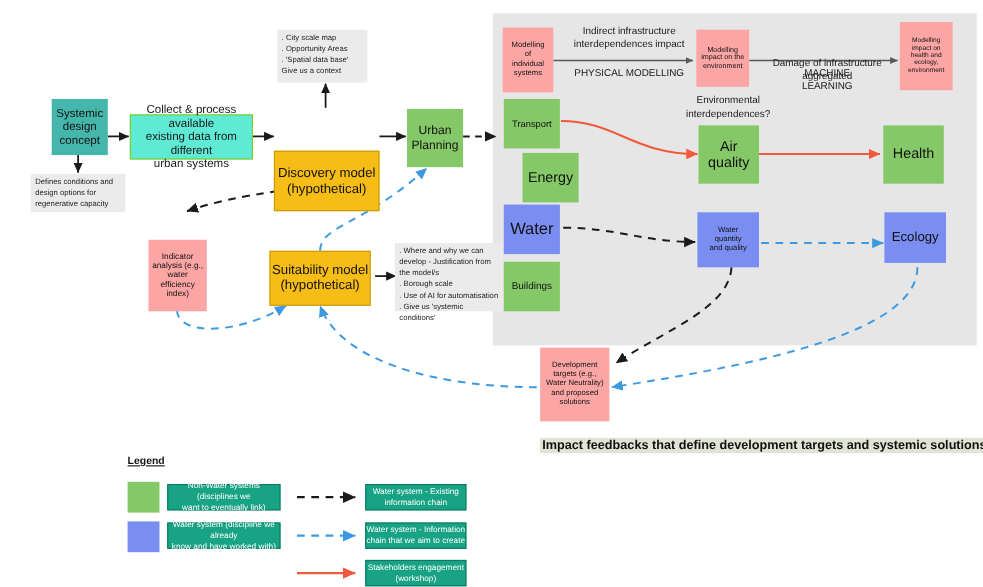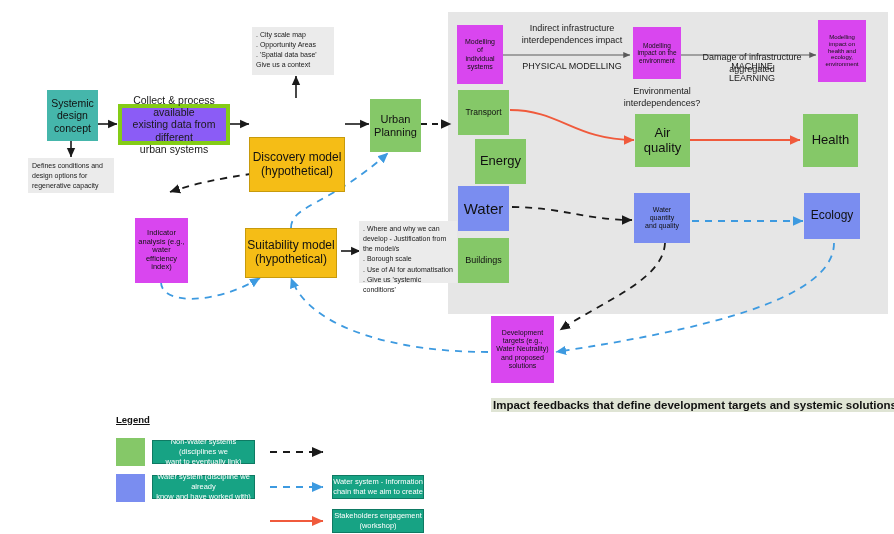--- a/index.html
+++ b/index.html
@@ -38,31 +38,31 @@
     box-sizing: border-box;
     background: #ebebeb;
     color: #1a1a1a;
     font-size: 7px;
     line-height: 1.45;
     padding: 3px 4px;
     white-space: pre-line;
     text-align: left;
   }
   .plain-box {
-    background: #8b5cf6;
-    border: 4px solid #84cc16;
+    background: #5eead4;
+    border: 1px solid #84cc16;
     color: #1a1a1a;
     font-size: 10.5px;
     padding: 3px 5px;
   }
   .teal { background: #45b6ab; color: #111; }
   .yellow { background: #f5bd16; border: 1px solid #c79a0c; color: #111; }
   .green { background: #85c868; color: #111; }
   .blue { background: #7a8df0; color: #111; }
-  .pink { background: #d946ef; color: #111; }
+  .pink { background: #fca5a5; color: #111; }
   .legend-green { background: #85c868; }
   .legend-blue { background: #7a8df0; }
   .legend-teal-box {
     background: #17a384;
     border: 1px solid #0e7a63;
     color: #ffffff;
     font-size: 7.5px;
     line-height: 1.35;
     text-align: center;
     white-space: pre-line;
@@ -256,18 +256,20 @@
   <div class="legend-title" style="left:116px; top:414px;">Legend</div>
 
   <div class="node legend-green" style="left:116px; top:438px; width:29px; height:28px;"></div>
   <div class="node legend-teal-box" style="left:152px; top:440px; width:103px; height:24px;">Non-Water systems (disciplines we
 want to eventually link)</div>
 
   <div class="node legend-blue" style="left:116px; top:474px; width:29px; height:28px;"></div>
   <div class="node legend-teal-box" style="left:152px; top:475px; width:103px; height:24px;">Water system (discipline we already
 know and have worked with)</div>
 
+  <div class="node legend-teal-box" style="left:332px; top:440px; width:92px; height:24px;">Water system - Existing
+information chain</div>
   <div class="node legend-teal-box" style="left:332px; top:475px; width:92px; height:24px;">Water system - Information
 chain that we aim to create</div>
   <div class="node legend-teal-box" style="left:332px; top:509px; width:92px; height:24px;">Stakeholders engagement
 (workshop)</div>
 
 </div>
 
 </body></html>

